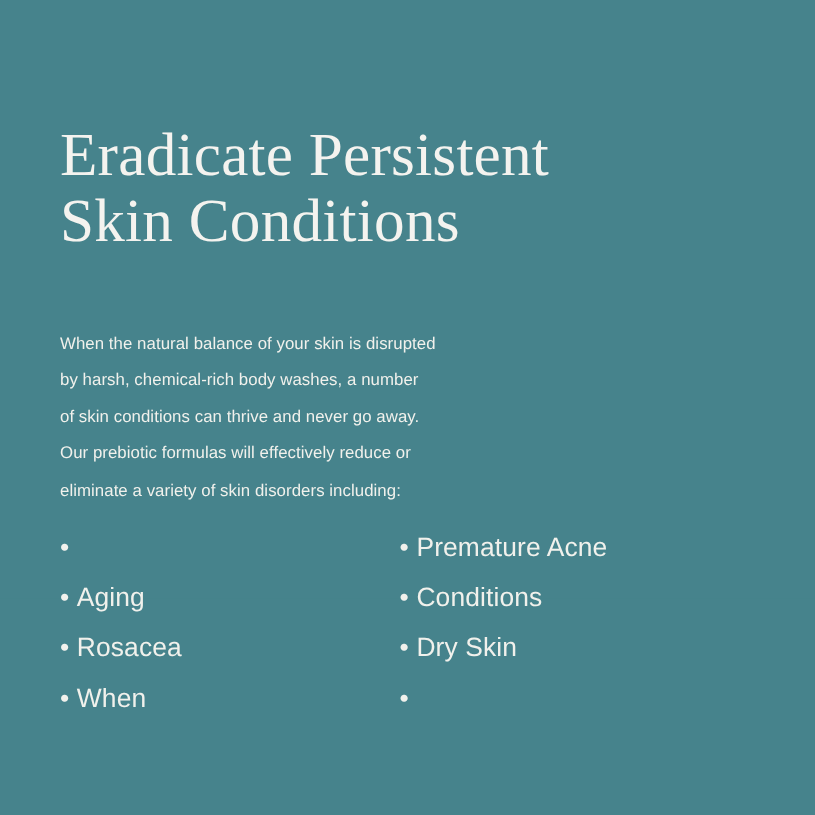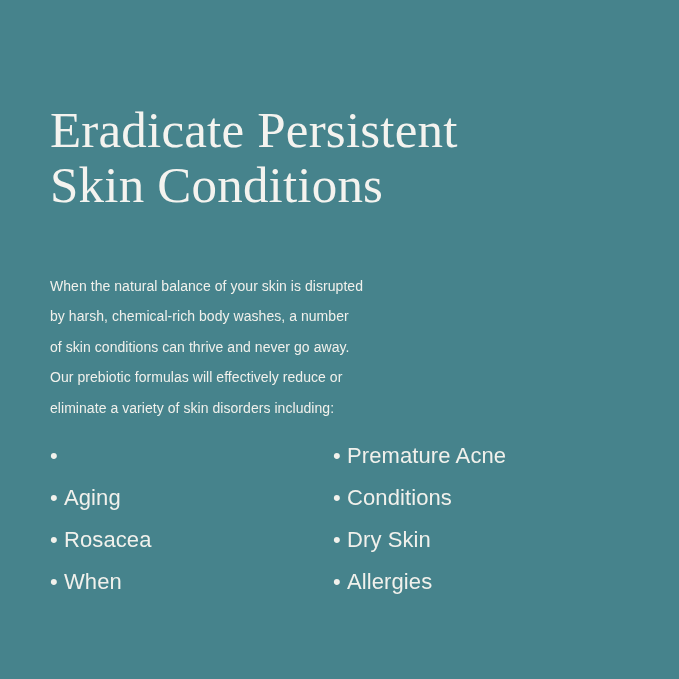--- a/index.html
+++ b/index.html
@@ -131,18 +131,17 @@
       <li class="condition-item">
         <span class="bullet-dot">•</span>
         <span class="condition-label">Conditions</span>
       </li>
       <li class="condition-item">
         <span class="bullet-dot">•</span>
         <span class="condition-label">Dry Skin</span>
       </li>
       <li class="condition-item">
         <span class="bullet-dot">•</span>
-        <span class="condition-label">Allergies</span>
       </li>
     </ul>
 
   </div>
 </div>
 
 </body></html>

